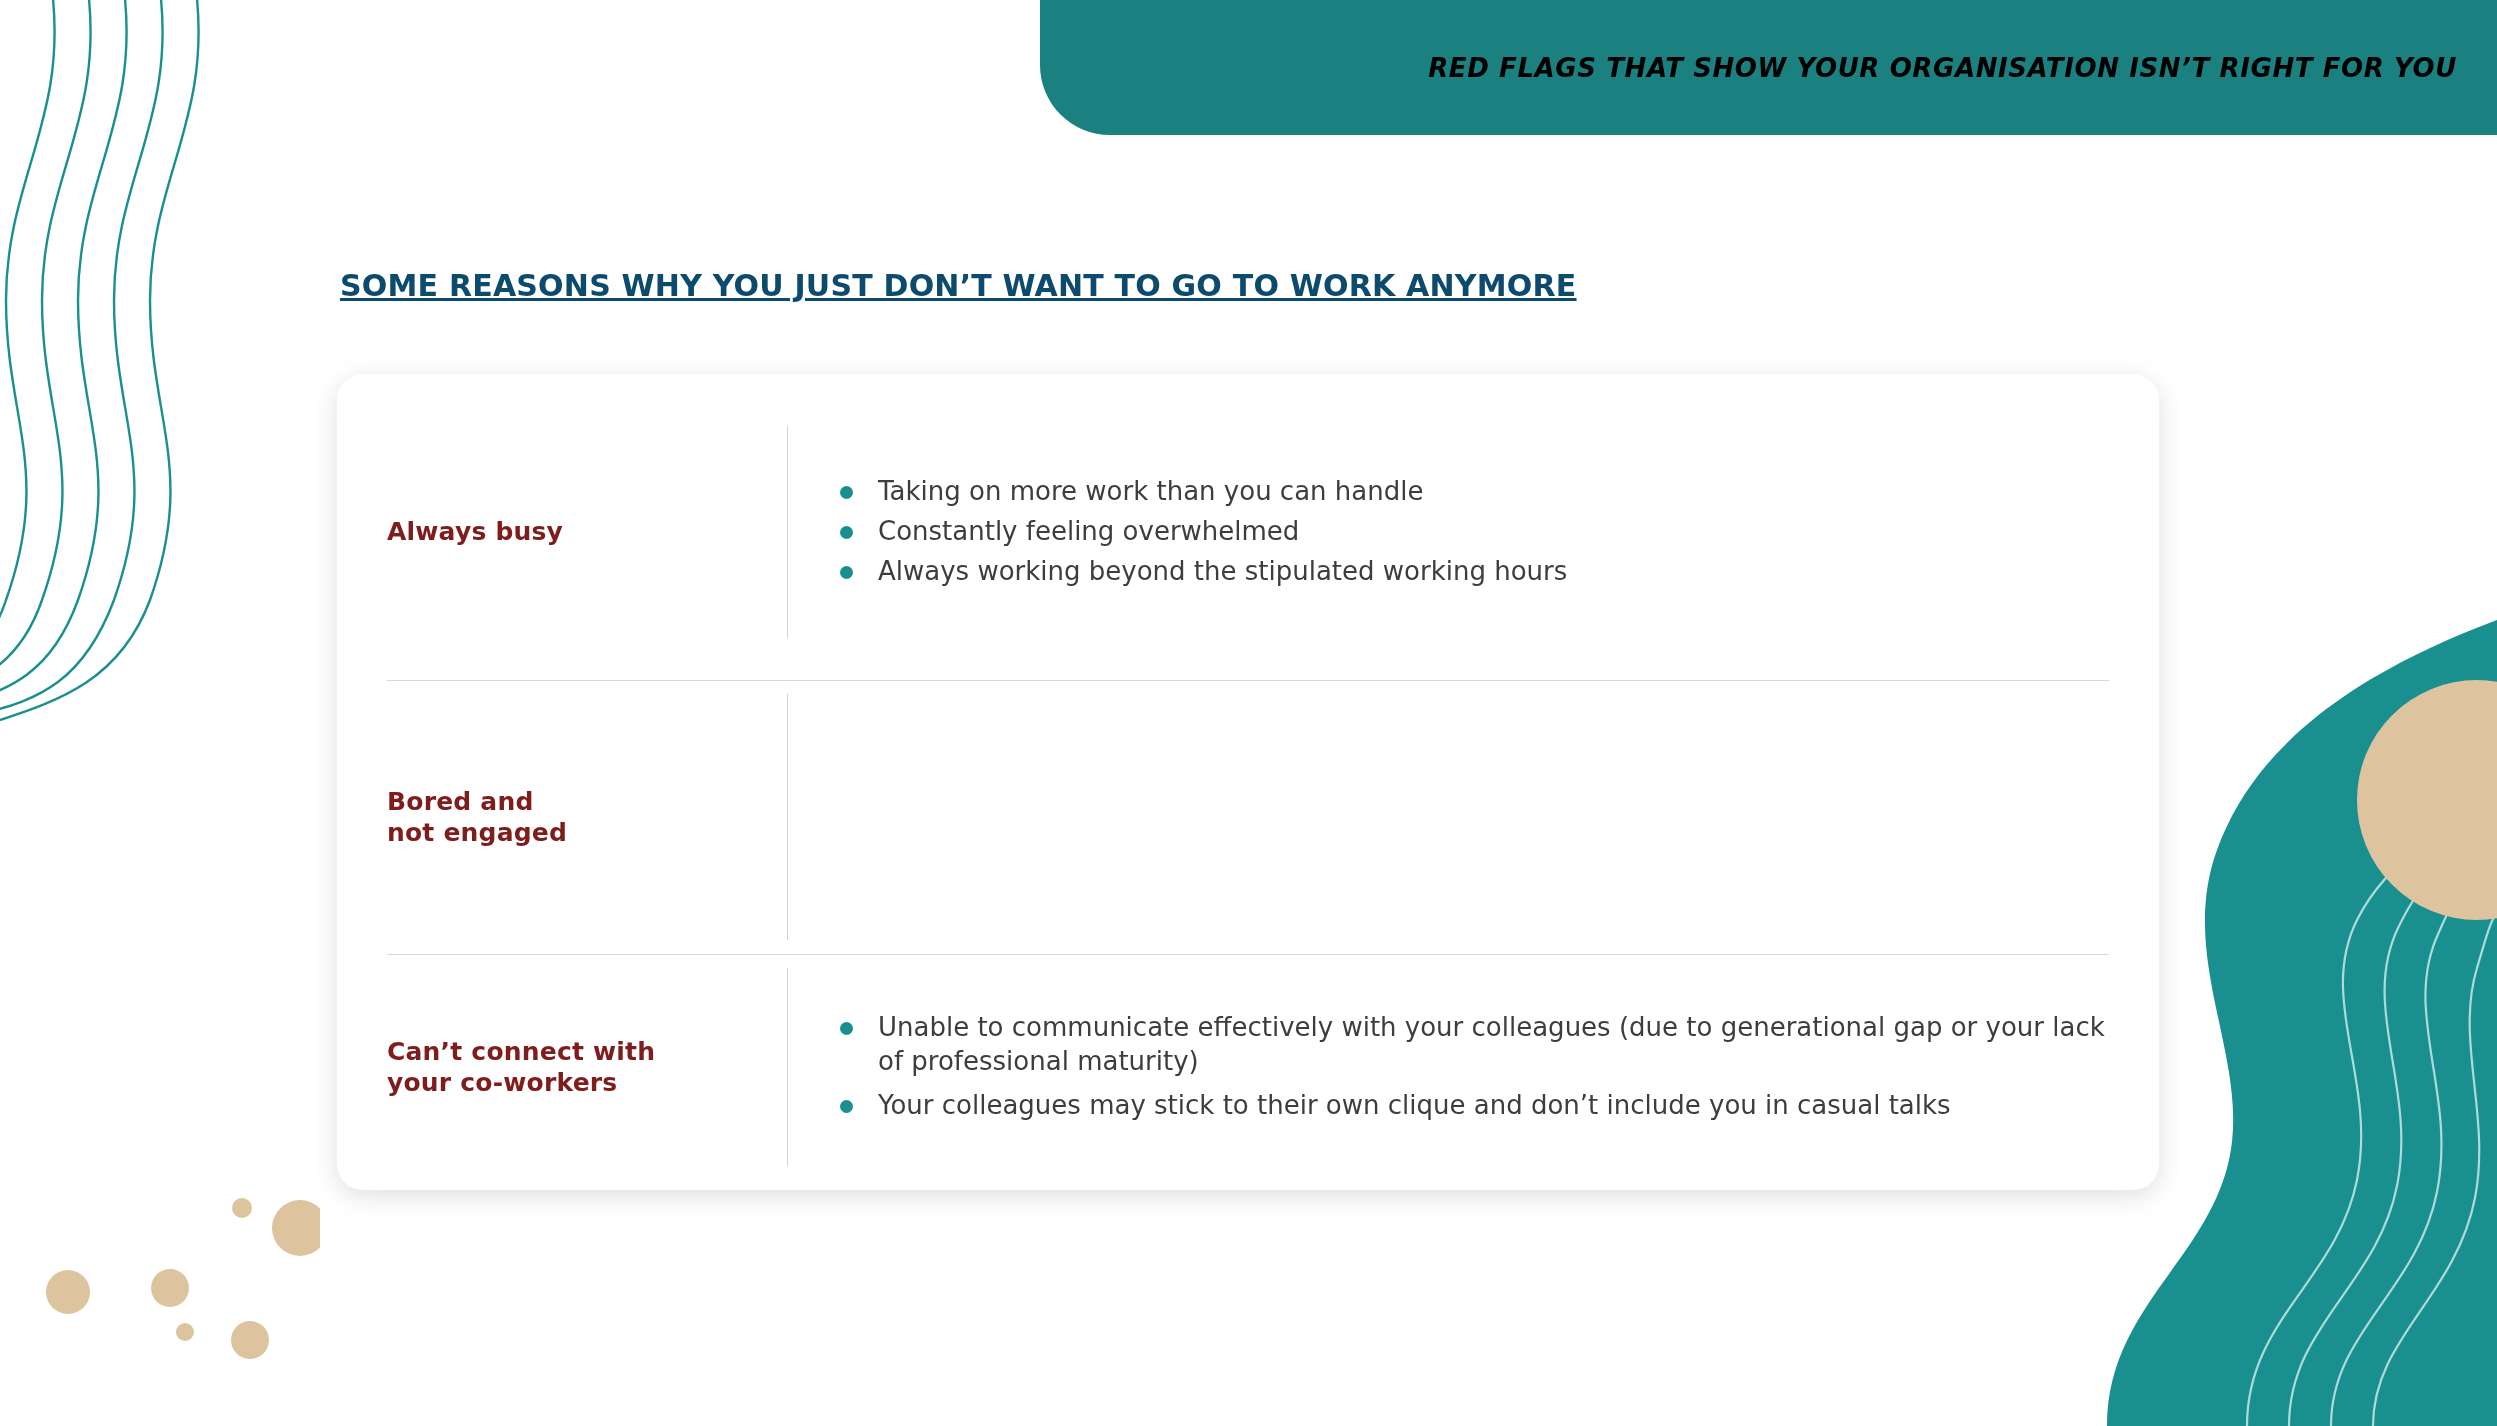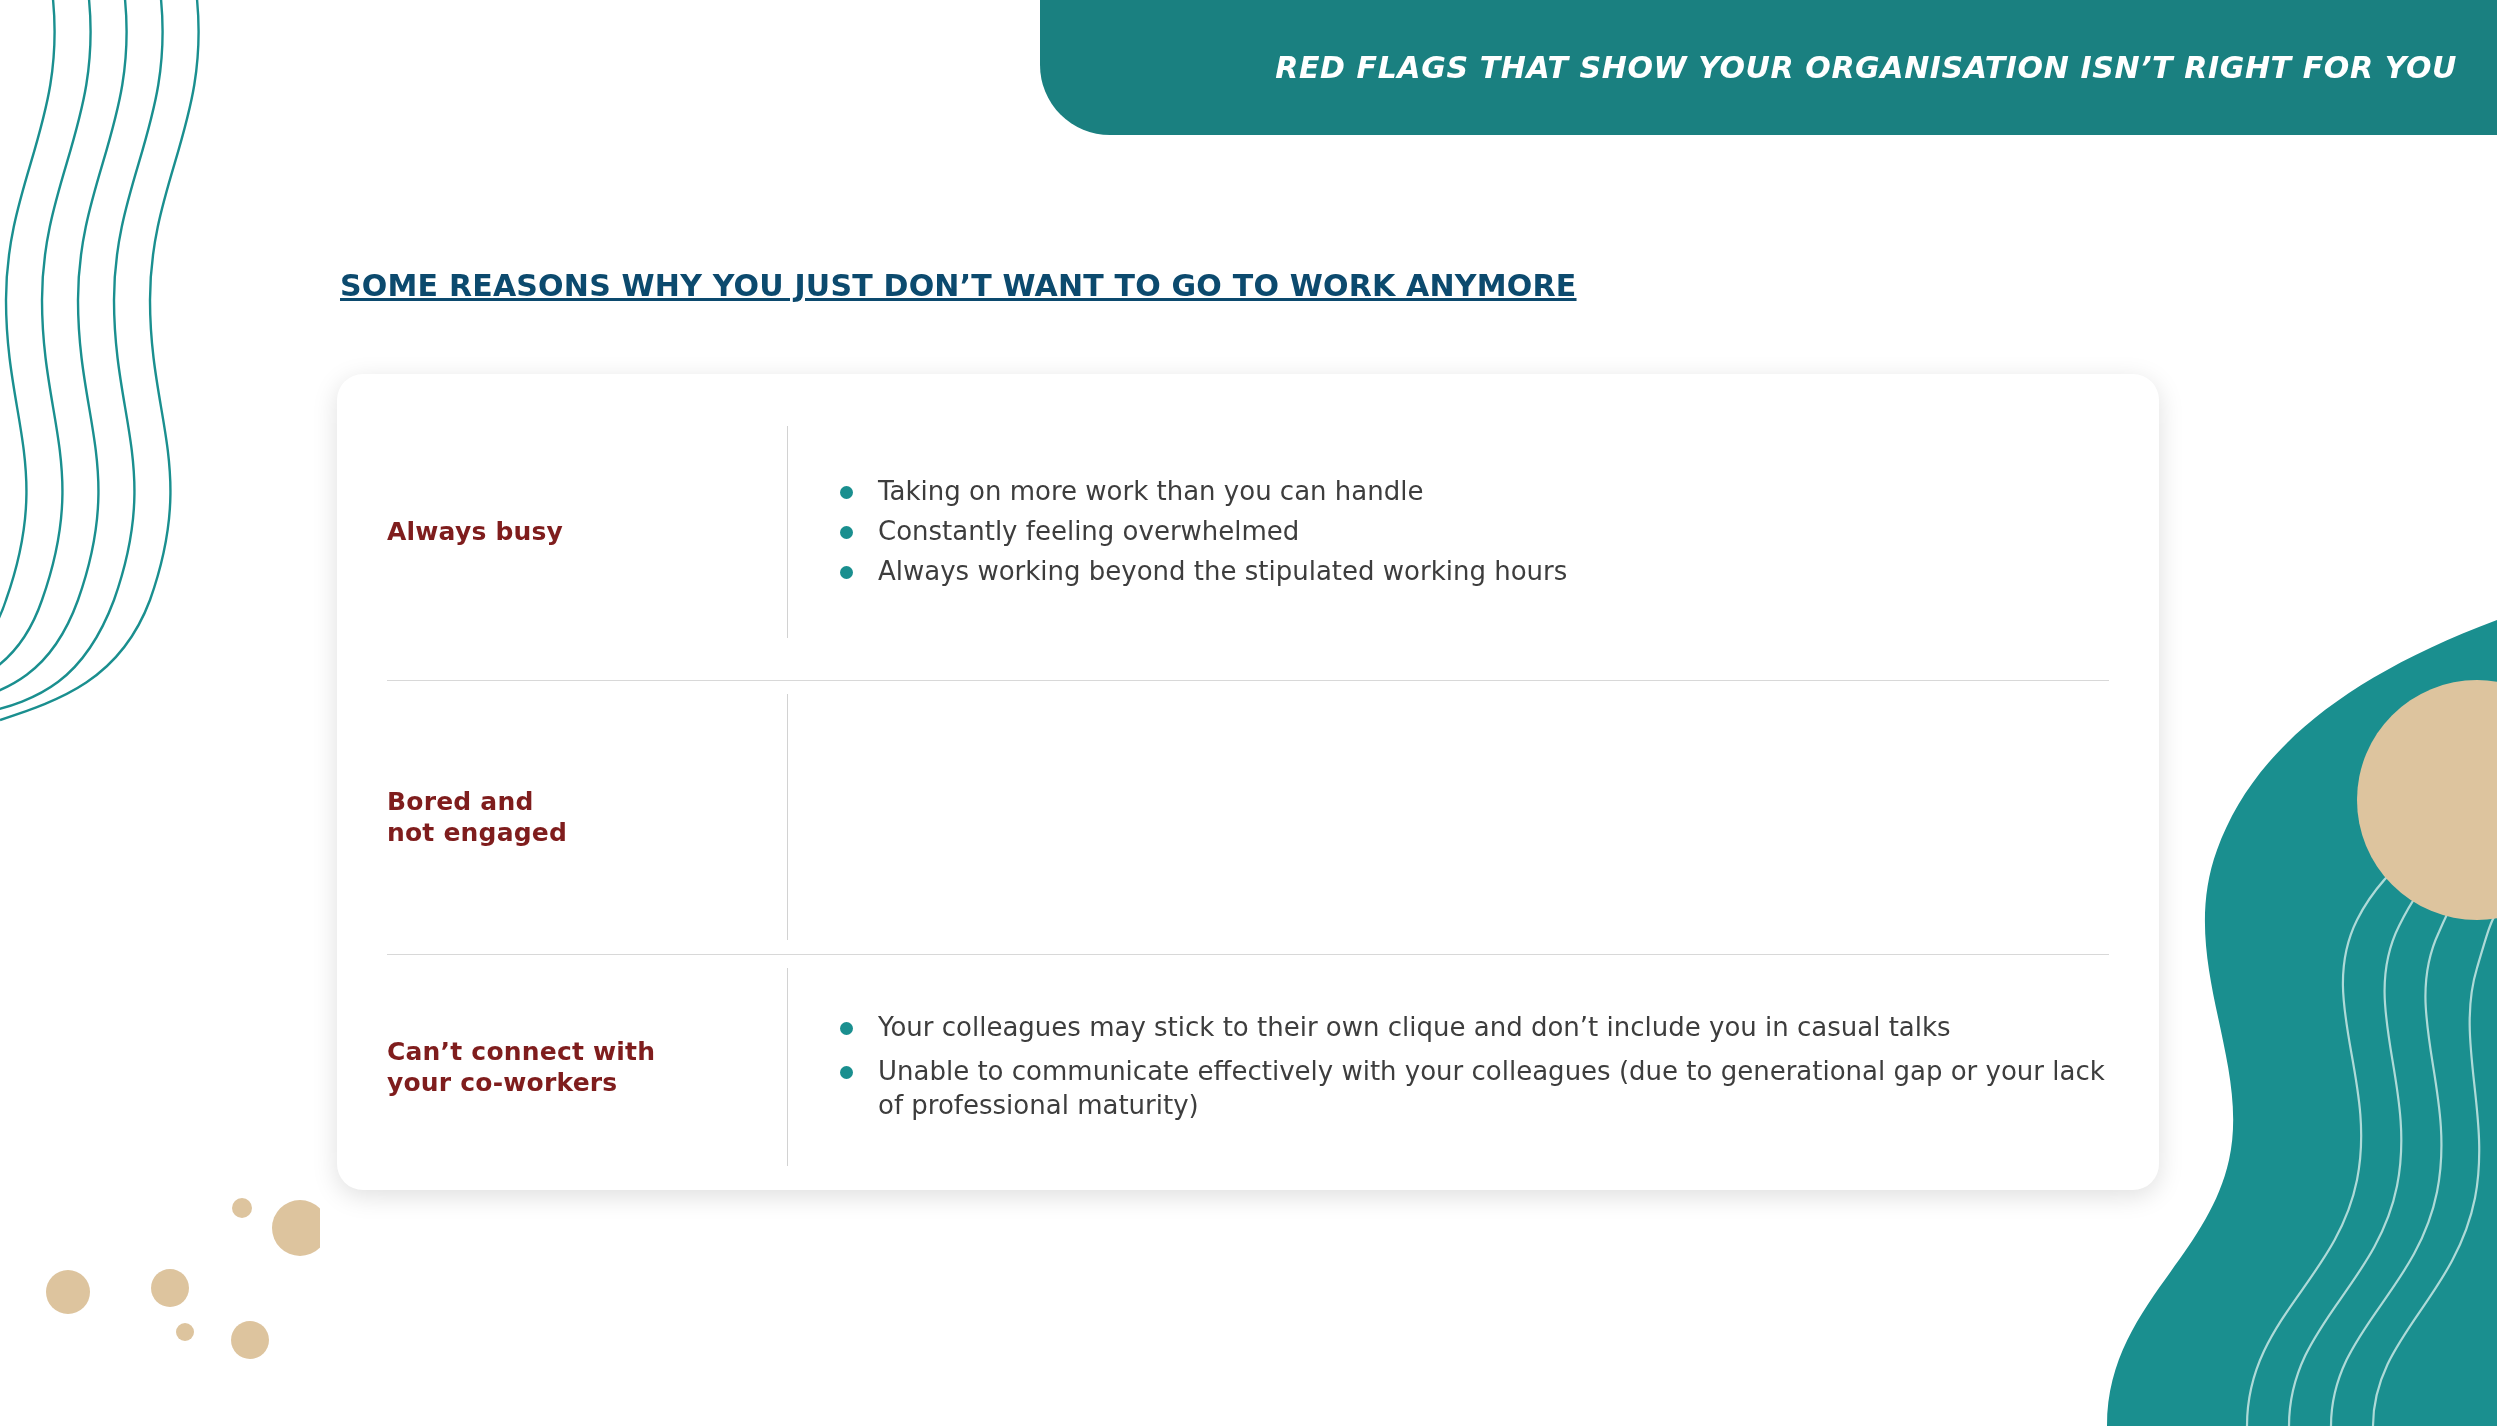--- a/index.html
+++ b/index.html
@@ -39,25 +39,25 @@
     height: 135px;
     background: #1a8080;
     border-bottom-left-radius: 70px;
     box-sizing: border-box;
     display: flex;
     align-items: center;
     justify-content: flex-end;
     padding-right: 40px;
   }
   .header-title {
-    color: #ffffff;
+    color: #000000;
     font-family: "DejaVu Sans", sans-serif;
     font-style: italic;
     font-weight: bold;
-    font-size: 30px;
+    font-size: 26px;
     letter-spacing: 0.6px;
     white-space: nowrap;
   }
 
   
   .section-heading {
     position: absolute;
     top: 268px;
     left: 340px;
     font-size: 30px;
@@ -247,26 +247,26 @@
           <span>
             <span>Can’t connect with</span><br>
             <span>your co-workers</span>
           </span>
         </div>
         <div class="row-divider"></div>
         <div class="row-content">
           <ul class="bullet-list">
             <li class="bullet-item">
               <span class="bullet-dot"></span>
+              <span>Unable to communicate effectively with your colleagues (due to generational gap or your lack of professional maturity)</span>
+            </li>
+            <li class="bullet-item">
+              <span class="bullet-dot"></span>
               <span>Your colleagues may stick to their own clique and don’t include you in casual talks</span>
             </li>
-            <li class="bullet-item">
-              <span class="bullet-dot"></span>
-              <span>Unable to communicate effectively with your colleagues (due to generational gap or your lack of professional maturity)</span>
-            </li>
           </ul>
         </div>
       </div>
 
     </div>
   </div>
 
 </div>
 
 </body></html>

